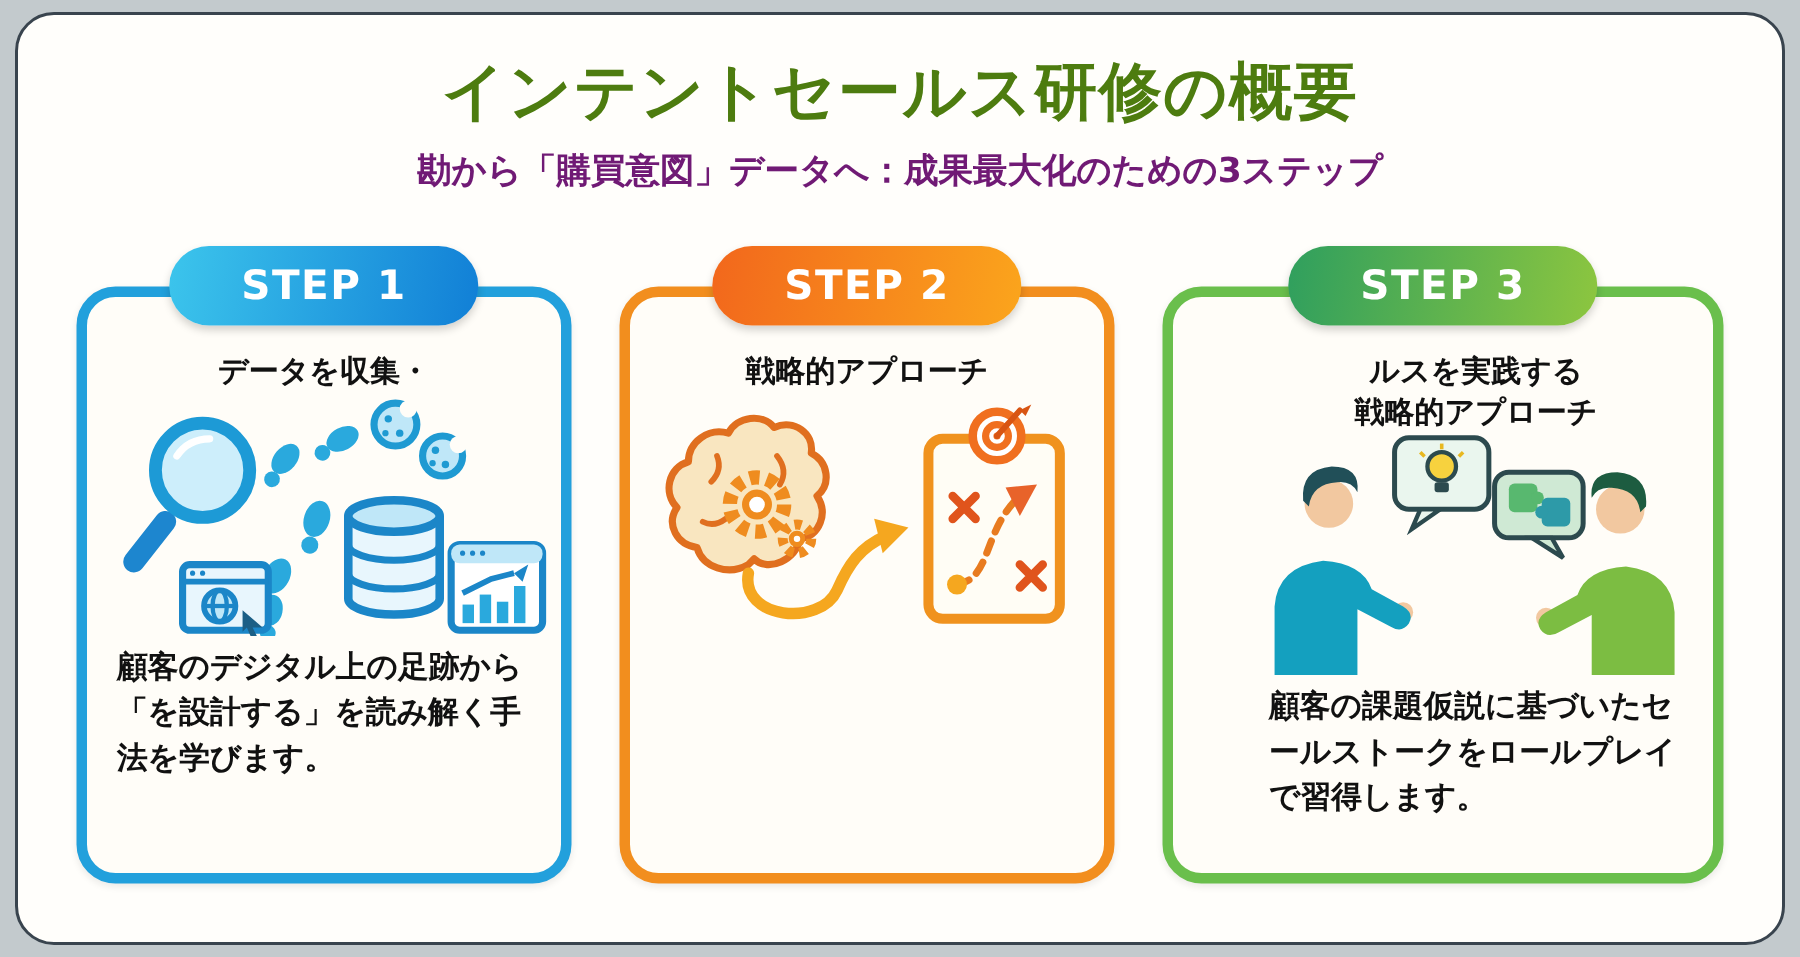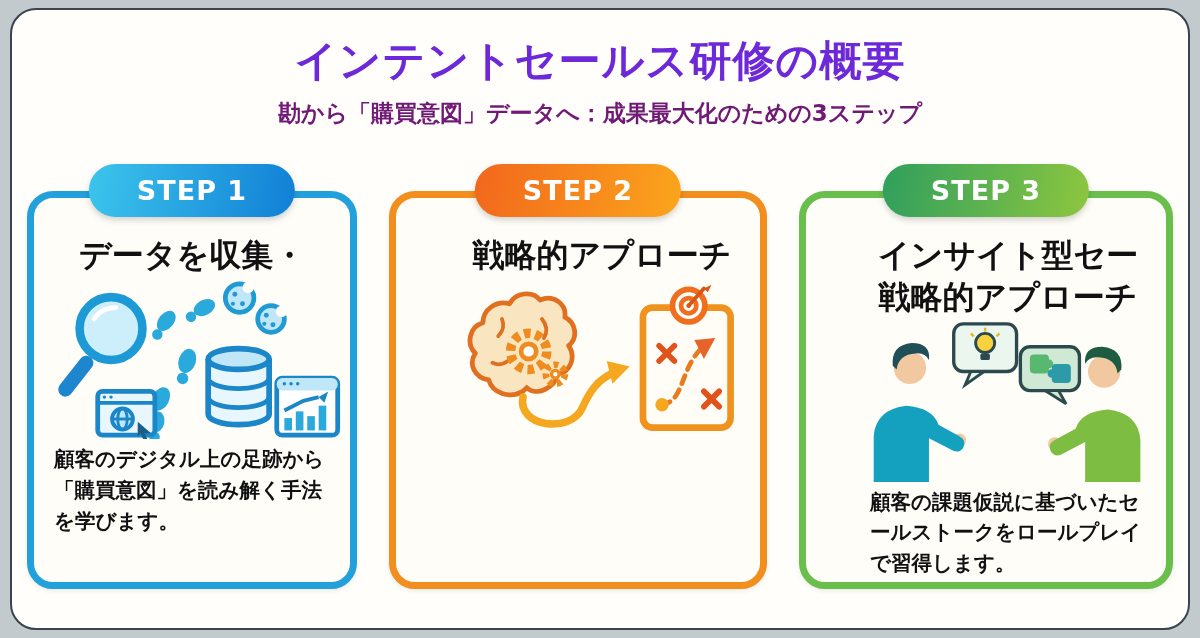--- a/index.html
+++ b/index.html
@@ -9,47 +9,47 @@
     font-family:"DejaVu Sans","Liberation Sans",sans-serif;
     -webkit-font-smoothing:antialiased;
   }
   .panel{
     position:absolute;left:10px;top:8px;right:10px;bottom:8px;
     background:#fffefb;border:2px solid #39444e;border-radius:26px;
     overflow:hidden;
   }
   .header{text-align:center;padding-top:28px;}
   .title{
-    margin:0;font-size:42px;font-weight:800;color:#6d28d9;letter-spacing:1px;line-height:1.1;
+    margin:0;font-size:42px;font-weight:800;color:#4d7c0f;letter-spacing:1px;line-height:1.1;
   }
   .subtitle{
     margin:14px 0 0;font-size:23px;font-weight:700;color:#701a75;
   }
   .cards{
     display:flex;justify-content:center;gap:32px;margin-top:62px;
   }
   .card{
     position:relative;width:316px;height:384px;border-radius:26px;
     border:7px solid #ccc;background:#fffdf8;
     box-shadow:0 2px 5px rgba(0,0,0,0.08);
   }
   .card.step1{border-color:#22a0dc;}
-  .card.step2{border-color:#f28e1e;padding-left:48px;}
+  .card.step2{border-color:#f28e1e;}
   .card.step3{border-color:#6abf4c;padding-left:44px;}
   .pill{
     position:absolute;top:-34px;left:50%;transform:translateX(-50%);
     padding:11px 48px;border-radius:999px;color:#ffffff;
     font-size:27px;font-weight:800;white-space:nowrap;letter-spacing:1px;
     box-shadow:0 3px 6px rgba(0,0,0,0.18);
   }
   .step1 .pill{background:linear-gradient(100deg,#3cc5ec,#117fd6);}
   .step2 .pill{background:linear-gradient(100deg,#f2671c,#fba51c);}
   .step3 .pill{background:linear-gradient(100deg,#2f9f5e,#8dc63f);}
   .card-title{
-    margin:36px 6px 0;text-align:center;font-size:32px;font-weight:800;
+    margin:36px 6px 0;text-align:center;font-size:20px;font-weight:800;
     color:#111;line-height:1.32;
   }
   .card-title span{display:block;}
   .illus{
     height:162px;display:flex;align-items:center;justify-content:center;margin-top:2px;
   }
   .desc{
     margin:4px 20px 0;font-size:20.5px;font-weight:700;line-height:1.5;
     color:#111;text-align:left;
   }
@@ -142,21 +142,21 @@
               <circle cx="266" cy="110" r="1.8" fill="#1b86c8"></circle>
             <rect x="252" y="146" width="8" height="13" fill="#2aa9dd"></rect>
             <rect x="264" y="139" width="8" height="20" fill="#2aa9dd"></rect>
             <rect x="276" y="144" width="8" height="15" fill="#2aa9dd"></rect>
             <rect x="288" y="133" width="8" height="26" fill="#2aa9dd"></rect>
             <polyline points="252,138 272,128 288,124" fill="none" stroke="#1b86c8" stroke-width="4"></polyline>
             <path d="M288,124 L298,118 L294,130 Z" fill="#1b86c8"></path>
           </g>
         </svg>
       </div>
-      <p class="desc">顧客のデジタル上の足跡から「購買意図」を読み解く手法を学びます。</p>
+      <p class="desc">顧客のデジタル上の足跡から「を設計する」を読み解く手法を学びます。</p>
     </article>
 
     <article class="card step2">
       <span class="pill">STEP 2</span>
       <h2 class="card-title">
         <span>戦略的アプローチ</span>
       </h2>
       <div class="illus">
         <svg width="300" height="160" viewBox="0 0 310 168">
 
@@ -191,21 +191,21 @@
               <path d="M262,10 L270,6 L266,14 Z" fill="#d85513"></path>
             </g>
           </g>
         </svg>
       </div>
     </article>
 
     <article class="card step3">
       <span class="pill">STEP 3</span>
       <h2 class="card-title">
-        <span>インサイト型セー</span>
+        <span>ルスを実践する</span>
         <span>戦略的アプローチ</span>
       </h2>
       <div class="illus">
         <svg width="300" height="160" viewBox="0 0 310 168">
 
           <g>
             <rect x="98" y="2" width="66" height="50" rx="10" fill="#eaf6ee" stroke="#2c4a4e" stroke-width="3.5"></rect>
             <path d="M116,52 L110,66 L130,52 Z" fill="#eaf6ee" stroke="#2c4a4e" stroke-width="3"></path>
             <circle cx="131" cy="22" r="10" fill="#f7d23e" stroke="#2c4a4e" stroke-width="3"></circle>
             <rect x="126" y="33" width="10" height="7" rx="2" fill="#2c4a4e"></rect>

